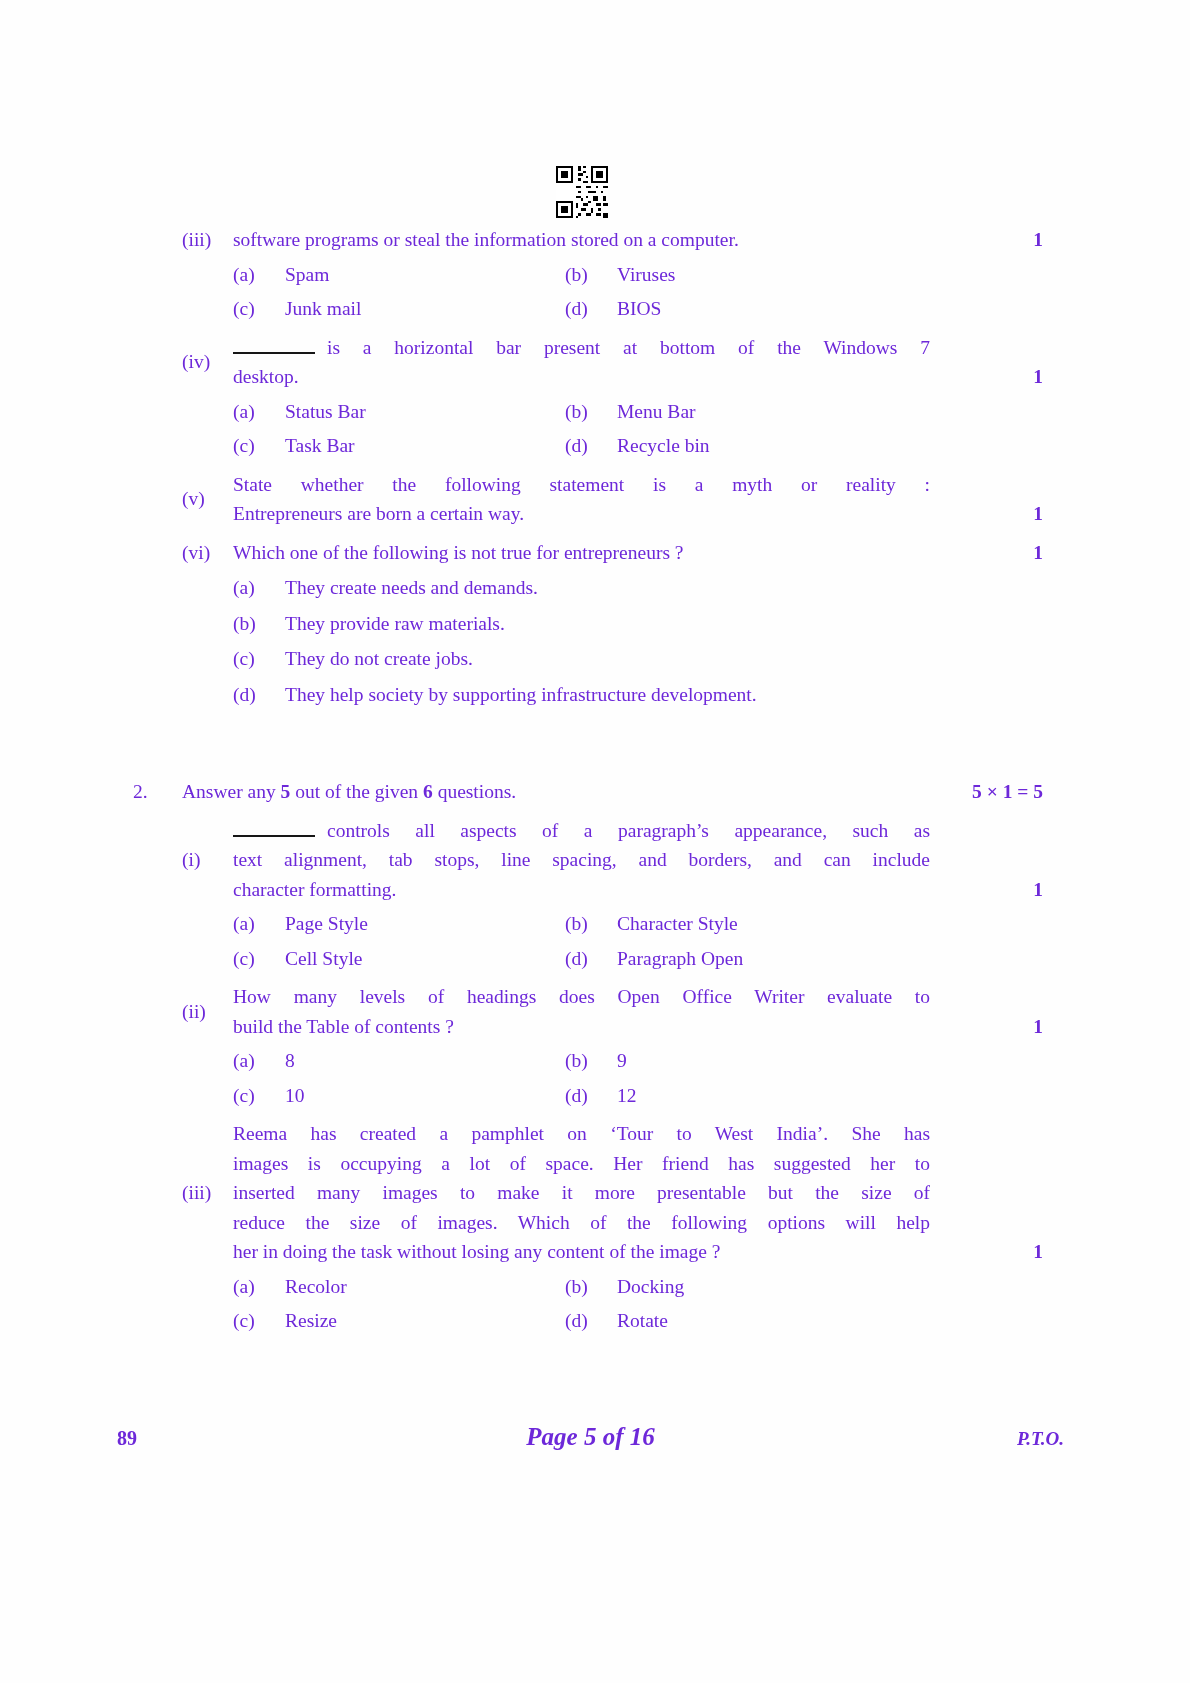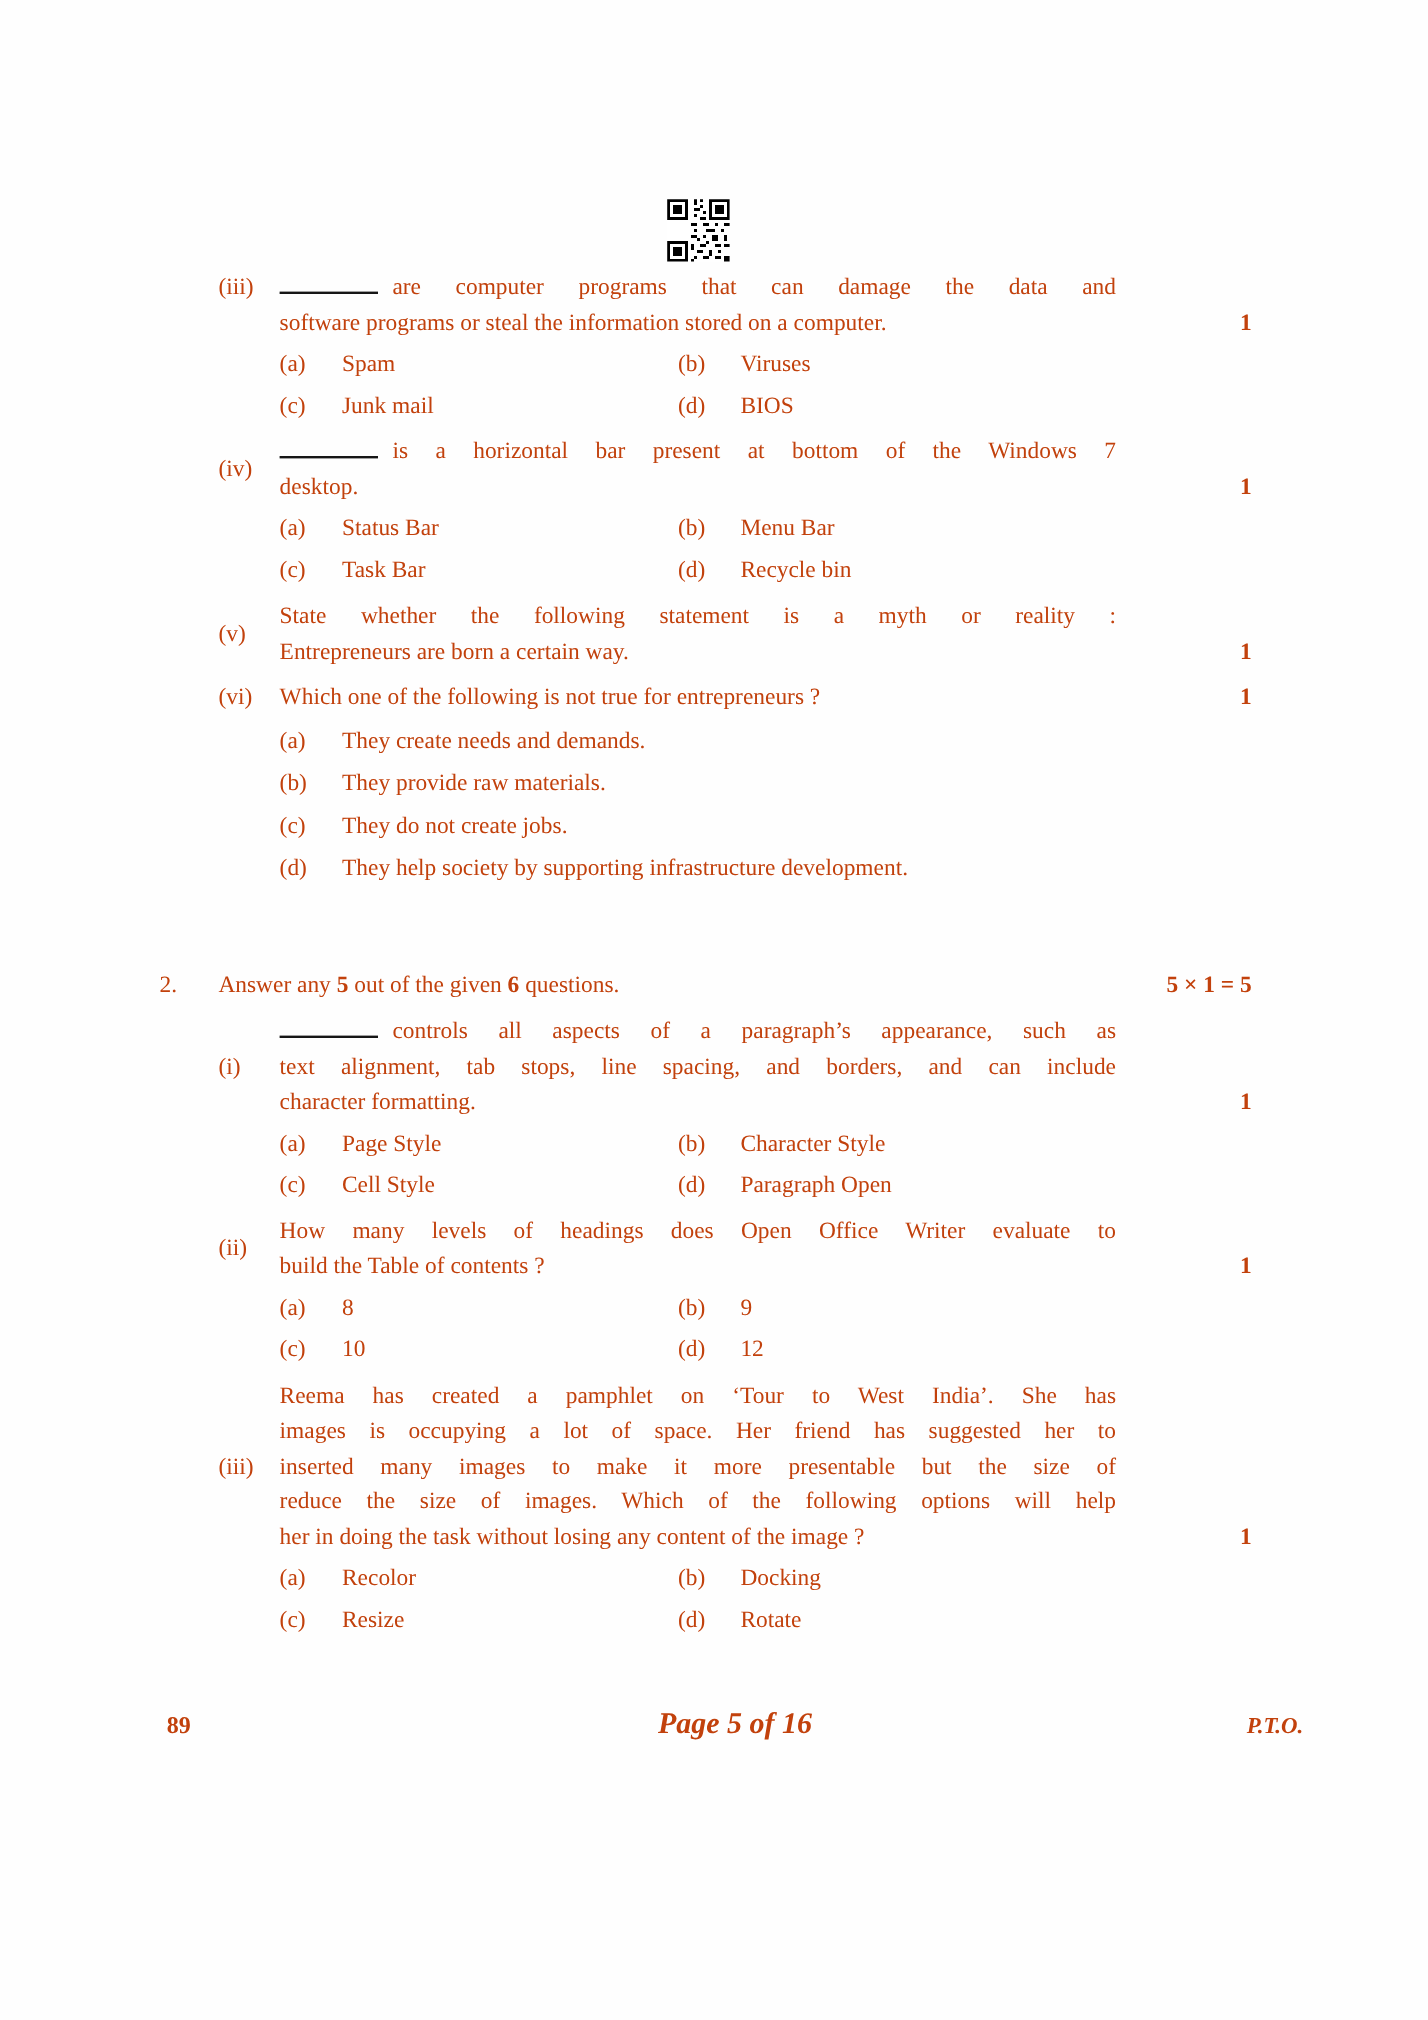--- a/index.html
+++ b/index.html
@@ -1,16 +1,16 @@
 <!DOCTYPE html>
 <html><head>
 <meta charset="utf-8">
 <style>
   html,body{margin:0;padding:0;background:#ffffff;}
-  .page{position:relative;width:1190px;height:1683px;background:#fefefe;color:#c2410c;
+  .page{position:relative;width:1190px;height:1683px;background:#fefefe;color:#6d28d9;
         font-family:"Liberation Serif","DejaVu Serif",serif;font-size:19.5px;line-height:29.5px;overflow:hidden;}
   .content{position:absolute;left:133px;top:166px;width:924px;}
   .qr-wrap{width:697px;margin-left:100px;height:52px;text-align:center;margin-bottom:6px;}
   .qrow{display:flex;align-items:flex-start;margin-top:7px;}
   .qrow.gap{margin-top:9px;align-items:center;}
   .qnum{width:49px;flex:none;}
   .sublabel{width:51px;flex:none;}
   .subtext{width:697px;flex:none;}
   .line{text-align:justify;}
   .jl{text-align-last:justify;}
@@ -18,21 +18,21 @@
   .optrow{display:flex;margin-left:100px;width:697px;margin-top:5px;}
   .optlist .optrow{margin-top:6px;}
   .optcell{display:flex;}
   .c1{width:332px;flex:none;}
   .c2{flex:1;}
   .optlabel{width:52px;flex:none;}
   .blank{display:inline-block;width:82px;height:2px;border-bottom:2px solid #161616;margin-right:12px;}
   .b{font-weight:bold;}
   .q2head{display:flex;margin-top:68px;}
   .headtext{width:748px;flex:none;}
-  .footer{position:absolute;left:139px;top:1422px;width:947px;display:flex;align-items:baseline;}
+  .footer{position:absolute;left:117px;top:1422px;width:947px;display:flex;align-items:baseline;}
   .f-left{width:220px;font-weight:bold;font-size:20px;}
   .f-center{flex:1;text-align:center;font-weight:bold;font-style:italic;font-size:25px;}
   .f-right{width:220px;text-align:right;font-weight:bold;font-style:italic;font-size:19px;}
 </style>
 </head>
 <body>
 
 <div class="page">
   <div class="content">
 
@@ -43,21 +43,20 @@
         <path fill="#ffffff" d="M1 1h5v5H1z M15 1h5v5h-5z M1 15h5v5H1z"></path>
         <path fill="#000000" d="M2 2h3v3H2z M16 2h3v3h-3z M2 16h3v3H2z"></path>
         <path fill="#000000" d="M9 0h1v2H9z M11 0h1v1h-1z M11 2h1v1h-1z M9 3h2v1H9z M12 4h1v1h-1z M9 5h1v1H9z M11 6h2v1h-2z M8 8h2v1H8z M12 8h2v1h-2z M16 8h1v1h-1z M19 8h2v1h-2z M9 10h1v1H9z M13 10h3v1h-3z M18 10h1v1h-1z M8 12h2v1H8z M12 12h1v1h-1z M15 12h2v2h-2z M19 12h1v2h-1z M10 13h1v1h-1z M13 14h1v1h-1z M8 15h1v2H8z M11 15h2v1h-2z M16 15h2v1h-2z M19 15h2v1h-2z M10 17h2v1h-2z M14 17h1v2h-1z M17 17h1v1h-1z M9 19h1v1H9z M12 19h2v1h-2z M16 19h2v1h-2z M19 19h2v2h-2z M8 20h1v1H8z"></path>
       </svg>
     </div>
 
     <div class="qrow">
       <div class="qnum"></div>
       <div class="sublabel">(iii)</div>
       <div class="subtext">
-        <div class="line jl"><span class="blank"></span><span>are computer programs that can damage the data and</span></div>
         <div class="line">software programs or steal the information stored on a computer.</div>
       </div>
       <div class="marks">1</div>
     </div>
     <div class="optrow">
       <div class="optcell c1">
           <span class="optlabel">(a)</span>
           <span>Spam</span>
         </div>
       <div class="optcell c2">

